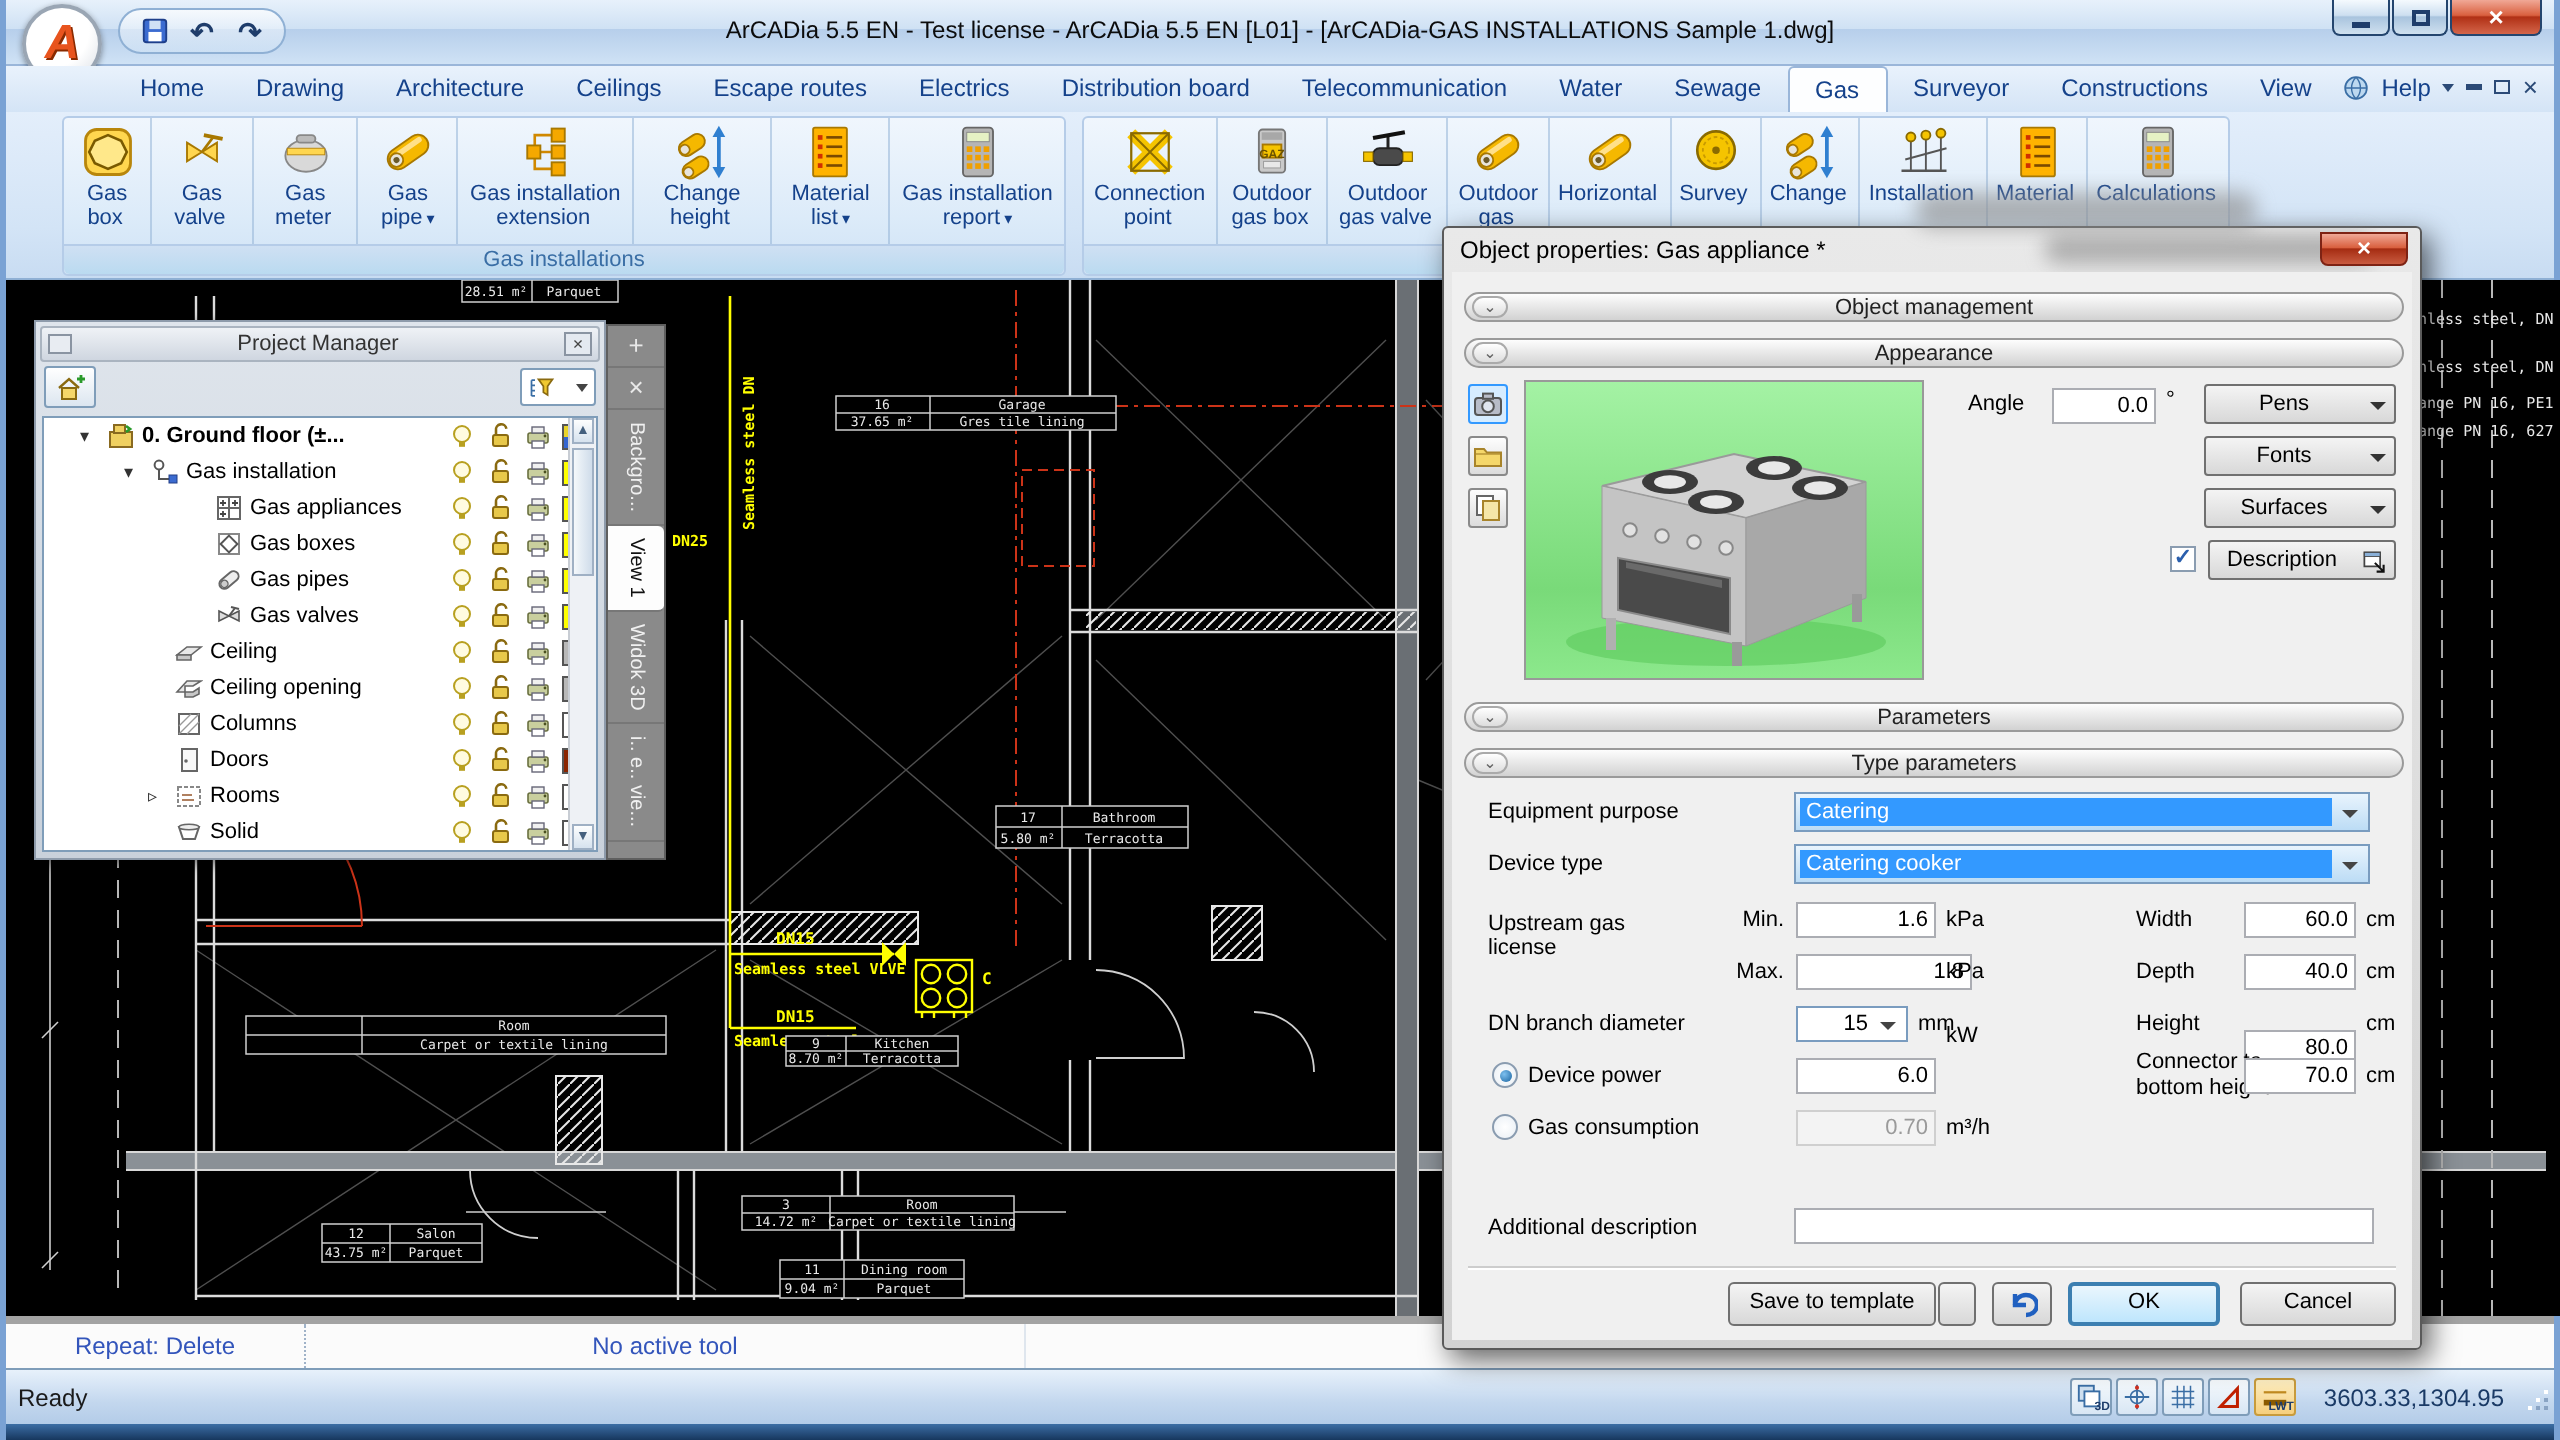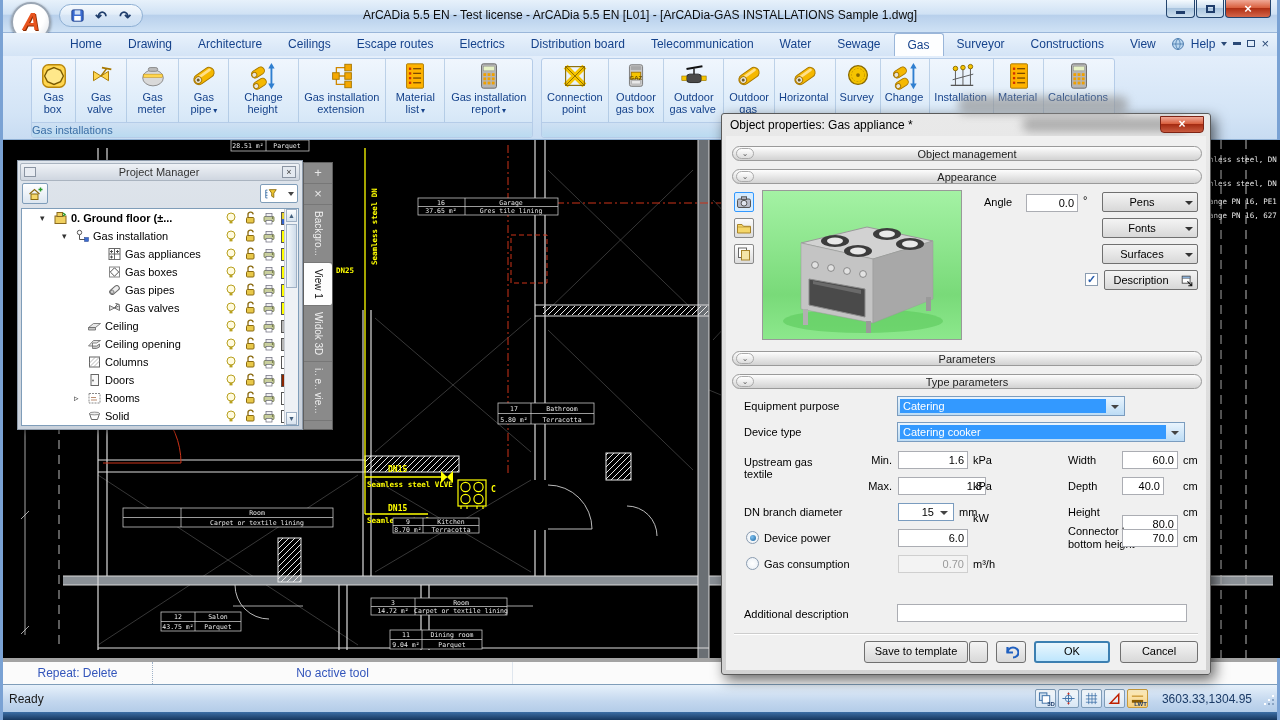--- a/index.html
+++ b/index.html
@@ -61,21 +61,21 @@
     background:linear-gradient(#f0f6fd, #dcebf9 64%, #cfe2f5); }
   .rbtns { display:flex; height:64px; }
   .rbtn { display:flex; flex-direction:column; align-items:center; padding:2px 4px 0 4px;
     border-right:1px solid rgba(150,180,215,.55); cursor:default; }
   .rbtn:last-child { border-right:none; }
   .ric { width:30px; height:30px; flex:0 0 30px; }
   .rlabel { font-size:11px; line-height:12px; color:#15428b; text-align:center; max-width:96px; }
   .menu-arrow { font-size:8px; color:#15428b; margin-left:2px; }
   .glabel { position:absolute; left:0; right:0; bottom:0; height:15px;
     background:linear-gradient(#cfe0f3, #badAf0); border-top:1px solid #b5cce8;
-    border-radius:0 0 3px 3px; text-align:left; font-size:11px; color:#3a6ea5; line-height:14px; }
+    border-radius:0 0 3px 3px; text-align:center; font-size:11px; color:#3a6ea5; line-height:14px; }
   .icon-text { position:absolute; font-size:6px; font-weight:bold; color:#6b5200; }
 
   
   .canvas { position:absolute; left:0; top:140px; right:0; height:518px; background:#000; }
 
   
   .pm { position:absolute; left:14px; top:160px; width:286px; height:270px;
     background:linear-gradient(#dfe5ec,#c9d1db); border:1px solid #8e9bab;
     box-shadow:2px 2px 6px rgba(0,0,0,.5); z-index:5; padding:2px; }
   .pm-title { height:18px; background:linear-gradient(#eff2f6,#cfd6e0);
@@ -547,30 +547,30 @@
 
   <div class="rbtn">
     <svg class="ric" viewBox="0 0 32 32">
               <use href="#i-pipe"></use>
             </svg>
     <div class="rlabel"><span>Gas pipe</span><span class="menu-arrow">▾</span></div>
   </div>
 
   <div class="rbtn">
     <svg class="ric" viewBox="0 0 32 32">
+              <use href="#i-extension"></use>
+            </svg>
+    <div class="rlabel"><span>Gas installation extension</span><span class="menu-arrow"></span></div>
+  </div>
+
+  <div class="rbtn">
+    <svg class="ric" viewBox="0 0 32 32">
               <use href="#i-height"></use>
             </svg>
     <div class="rlabel"><span>Change height</span><span class="menu-arrow"></span></div>
-  </div>
-
-  <div class="rbtn">
-    <svg class="ric" viewBox="0 0 32 32">
-              <use href="#i-extension"></use>
-            </svg>
-    <div class="rlabel"><span>Gas installation extension</span><span class="menu-arrow"></span></div>
   </div>
 
   <div class="rbtn">
     <svg class="ric" viewBox="0 0 32 32">
               <use href="#i-list"></use>
             </svg>
     <div class="rlabel"><span>Material list</span><span class="menu-arrow">▾</span></div>
   </div>
 
   <div class="rbtn">
@@ -1246,32 +1246,32 @@
       <div class="secbar" style="top:215px">
         <span class="chev">⌄</span>
         <span>Parameters</span>
       </div>
       <div class="secbar" style="top:238px">
         <span class="chev">⌄</span>
         <span>Type parameters</span>
       </div>
 
       <div class="dlabel" style="left:18px; top:264px">Equipment purpose</div>
-      <div class="dcombo" style="left:171px; top:260px; width:228px">
+      <div class="dcombo" style="left:171px; top:260px; width:288px">
         <span class="val">Catering</span>
           <span class="arr"></span>
       </div>
       <div class="dlabel" style="left:18px; top:290px">Device type</div>
       <div class="dcombo" style="left:171px; top:286px; width:288px">
         <span class="val">Catering cooker</span>
           <span class="arr"></span>
       </div>
 
       <div class="dlabel" style="left:18px; top:320px">
-        <span>Upstream gas</span><br><span>textile</span>
+        <span>Upstream gas</span><br><span>license</span>
       </div>
       <div class="dlabel" style="left:128px; top:318px; width:38px; text-align:right">Min.</div>
       <input class="dinput" style="left: 172px; top: 315px; width: 70px;" value="1.6">
       <div class="dlabel" style="left:247px; top:318px">kPa</div>
       <div class="dlabel" style="left:128px; top:344px; width:38px; text-align:right">Max.</div>
       <input class="dinput" style="left: 172px; top: 341px; width: 88px;" value="1.8">
       <div class="dlabel" style="left:247px; top:344px">kPa</div>
 
       <div class="dlabel" style="left:18px; top:370px">DN branch diameter</div>
       <div class="dcombo smallcombo" style="left:172px; top:367px; width:56px; height:18px; background:#fff">
@@ -1287,21 +1287,21 @@
 
       <div class="radio" style="left:20px; top:421px"></div>
       <div class="dlabel" style="left:38px; top:422px">Gas consumption</div>
       <input class="dinput" style="left: 172px; top: 419px; width: 70px;" disabled="" value="0.70">
       <div class="dlabel" style="left:247px; top:422px">m³/h</div>
 
       <div class="dlabel" style="left:342px; top:318px">Width</div>
       <input class="dinput" style="left: 396px; top: 315px; width: 56px;" value="60.0">
       <div class="dlabel" style="left:457px; top:318px">cm</div>
       <div class="dlabel" style="left:342px; top:344px">Depth</div>
-      <input class="dinput" style="left: 396px; top: 341px; width: 42px;" value="40.0">
+      <input class="dinput" style="left: 396px; top: 341px; width: 56px;" value="40.0">
       <div class="dlabel" style="left:457px; top:344px">cm</div>
       <div class="dlabel" style="left:342px; top:370px">Height</div>
       <input class="dinput" style="left: 396px; top: 367px; width: 56px; margin-top: 12px;" value="80.0">
       <div class="dlabel" style="left:457px; top:370px">cm</div>
       <div class="dlabel" style="left:342px; top:389px; line-height:13px">
         <span>Connector to</span><br><span>bottom height</span>
       </div>
       <input class="dinput" style="left: 396px; top: 393px; width: 56px;" value="70.0">
       <div class="dlabel" style="left:457px; top:396px">cm</div>
 

